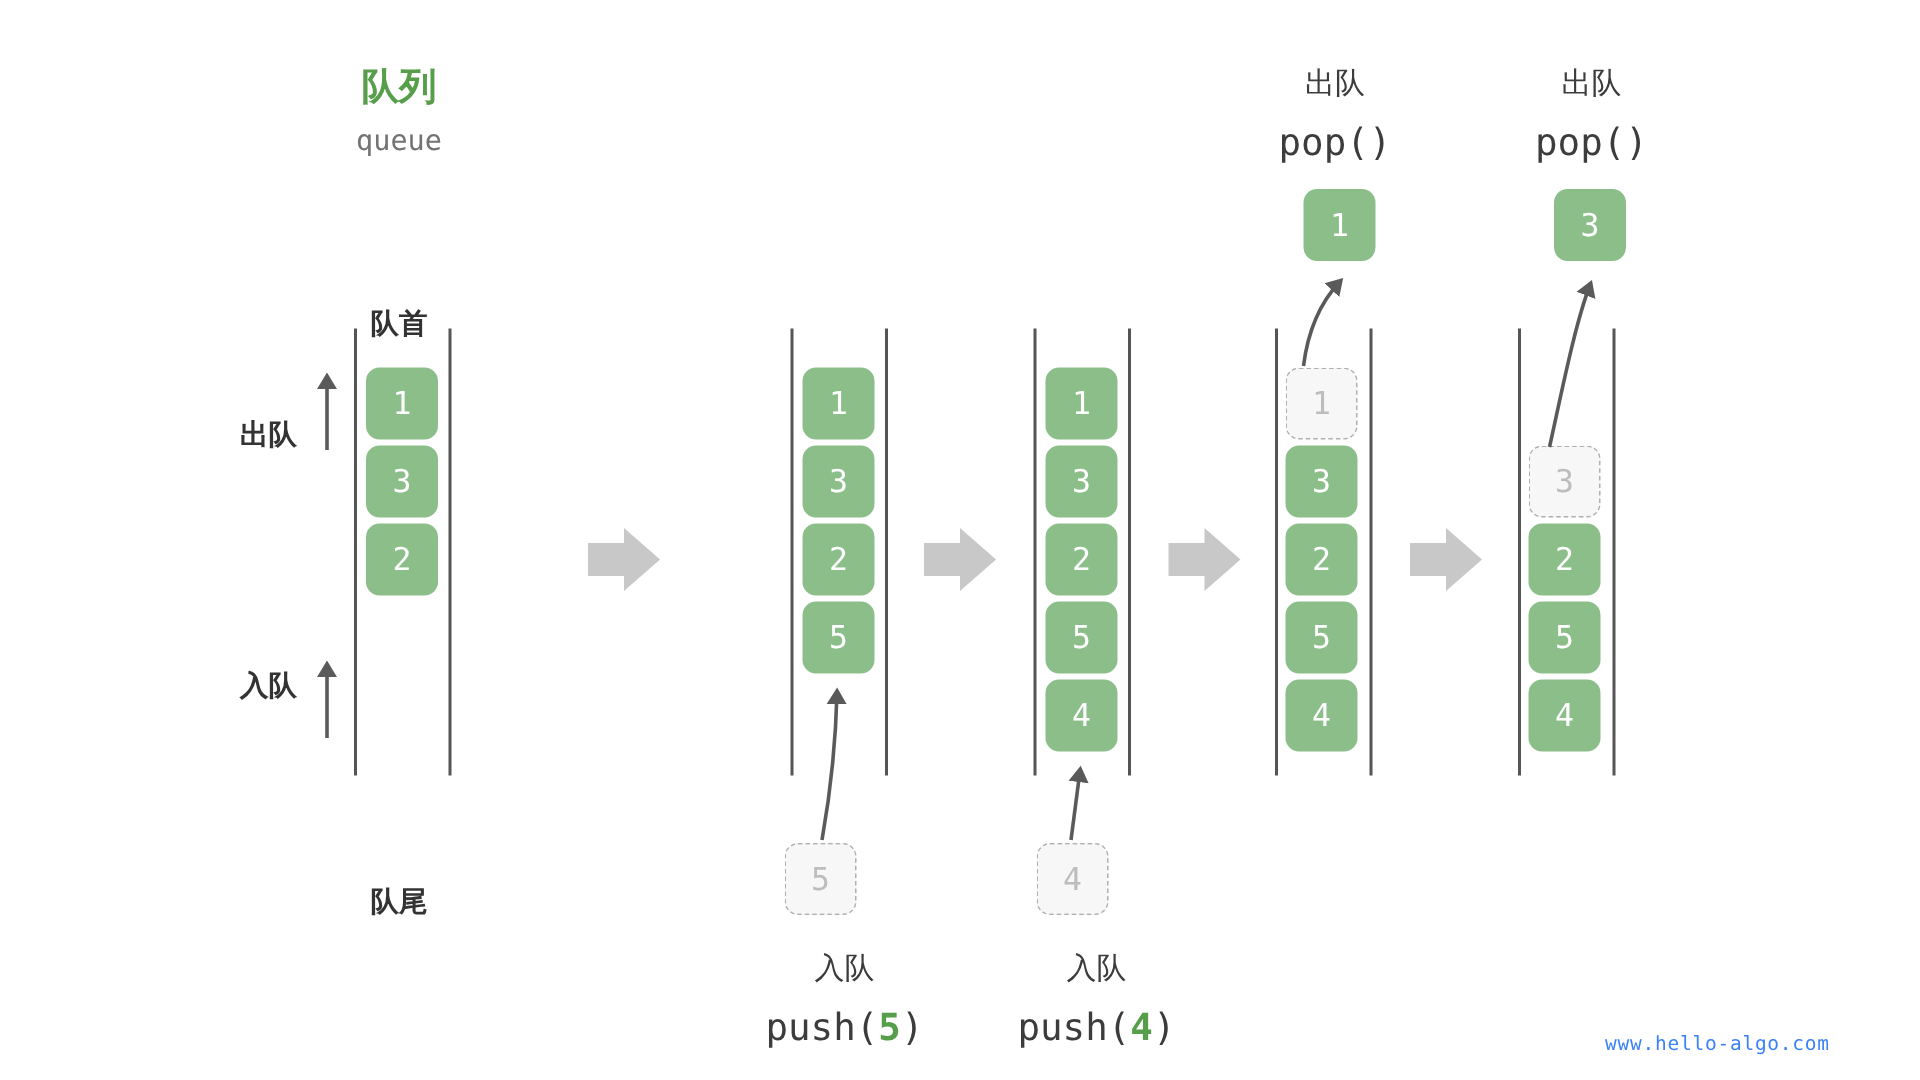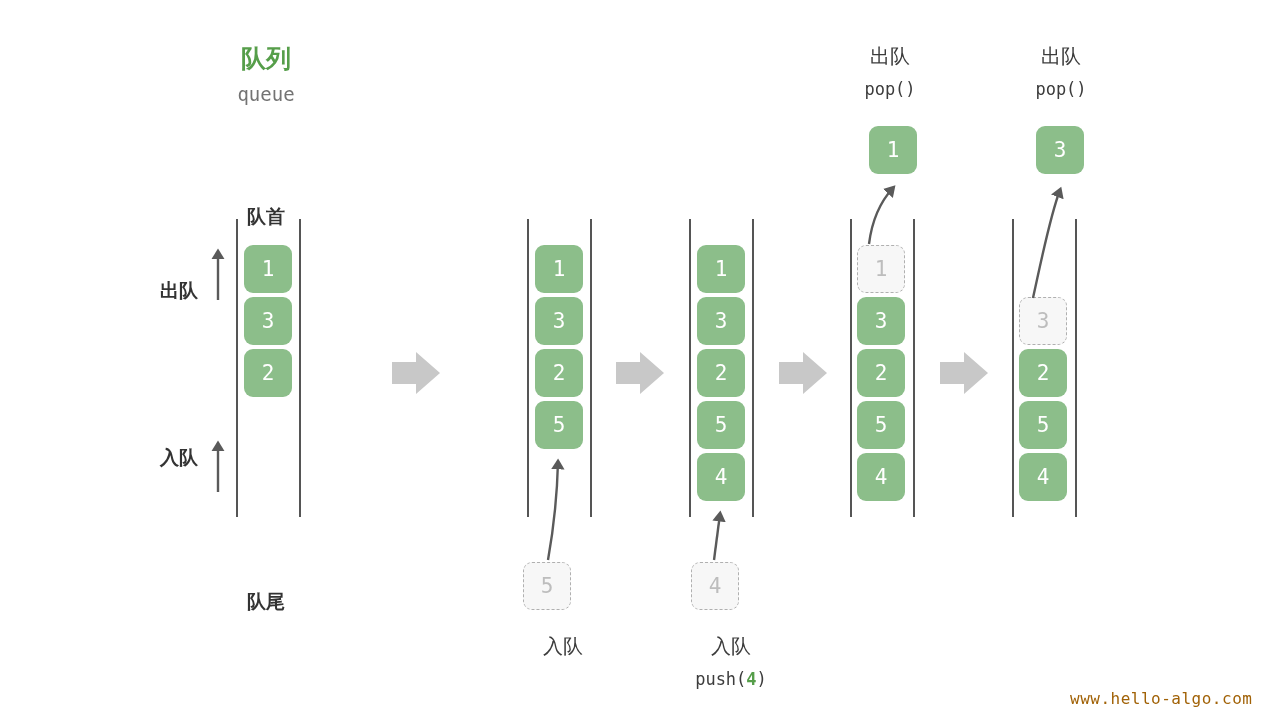--- a/index.html
+++ b/index.html
@@ -32,26 +32,26 @@
     margin-top: 35px;
   }
   .side-bold {
     font-size: 19px; font-weight: bold; color: #333333;
     text-align: right;
   }
   .op-cn {
     font-size: 20px; color: #3c3c3c; text-align: center;
   }
   .op-code {
-    font-size: 17px; color: #3c3c3c; text-align: center;
+    font-size: 25px; color: #3c3c3c; text-align: center;
     font-family: "DejaVu Sans Mono", monospace;
   }
   .op-code .num { color: #569e4a; font-weight: bold; }
   .watermark {
-    position: absolute; font-size: 16px; color: #a16207;
+    position: absolute; font-size: 13px; color: #3b82f6;
     font-family: "DejaVu Sans Mono", monospace;
     letter-spacing: .5px;
   }
 
   
   .rail {
     position: absolute; width: 1.6px; background: #555555;
   }
 
   
@@ -101,20 +101,21 @@
   <div class="rail" style="left:590px; top:207px; height:298px;"></div>
 
   <div class="cell filled" style="left:535px; top:233px;">1</div>
   <div class="cell filled" style="left:535px; top:285px;">3</div>
   <div class="cell filled" style="left:535px; top:337px;">2</div>
   <div class="cell filled" style="left:535px; top:389px;">5</div>
 
   <div class="cell ghost" style="left:523px; top:550px;">5</div>
 
   <div class="lbl op-cn" style="left:487px; top:622px; width:152px;">入队</div>
+  <div class="lbl op-code" style="left:487px; top:657px; width:152px;"><span>push(</span><span class="num">5</span><span>)</span></div>
 
   <div class="rail" style="left:689px; top:207px; height:298px;"></div>
   <div class="rail" style="left:752px; top:207px; height:298px;"></div>
 
   <div class="cell filled" style="left:697px; top:233px;">1</div>
   <div class="cell filled" style="left:697px; top:285px;">3</div>
   <div class="cell filled" style="left:697px; top:337px;">2</div>
   <div class="cell filled" style="left:697px; top:389px;">5</div>
   <div class="cell filled" style="left:697px; top:441px;">4</div>
 

